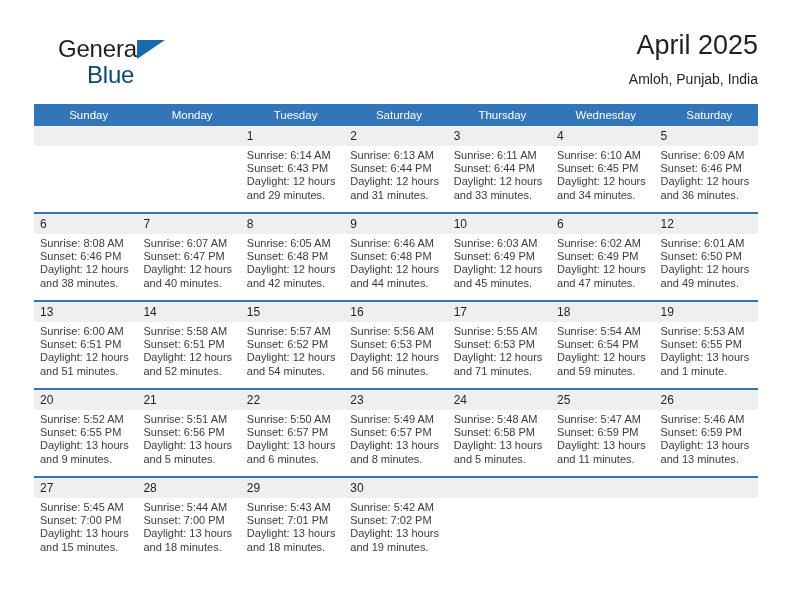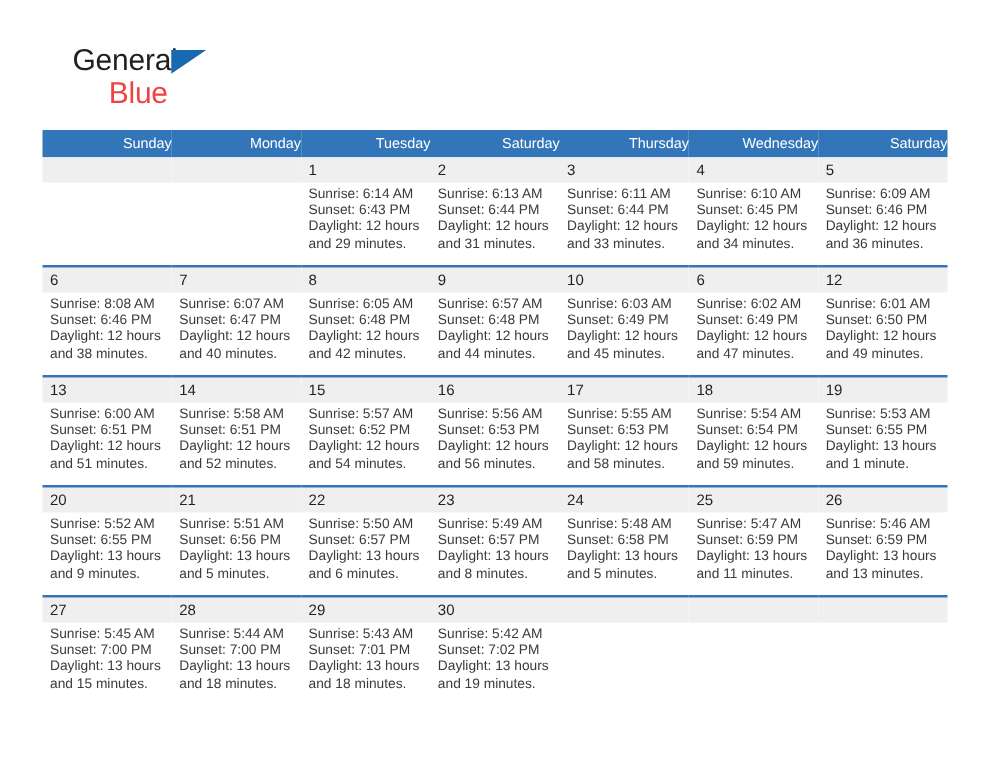--- a/index.html
+++ b/index.html
@@ -50,21 +50,21 @@
     left: 79px;
     top: 4px;
     width: 0;
     height: 0;
     border-left: 28px solid #1769b0;
     border-bottom: 19px solid transparent;
   }
   .brand-line2 {
     font-size: 24px;
     line-height: 26px;
-    color: #ef4444;
+    color: #0c4a6e;
     margin-left: 29px;
     letter-spacing: -0.2px;
   }
   .title-block {
     position: absolute;
     right: 0;
     top: 0;
     text-align: right;
   }
   .cal-title {
@@ -90,21 +90,21 @@
     top: 104px;
     width: 724px;
     border-collapse: collapse;
     table-layout: fixed;
   }
   .calendar th {
     background: #3275b8;
     color: #ffffff;
     font-size: 11.5px;
     font-weight: normal;
-    text-align: right;
+    text-align: center;
     padding: 5px 0 5px 6px;
     height: 19px;
     box-sizing: border-box;
   }
   .calendar td {
     vertical-align: top;
     padding: 0;
     width: 103.43px;
     border-top: 2px solid #3275b8;
   }
@@ -149,20 +149,24 @@
   <div class="header">
 
     <div class="brand">
       <div class="brand-line1">
         <span>General</span>
         <span class="brand-tri"></span>
       </div>
       <div class="brand-line2">Blue</div>
     </div>
 
+    <div class="title-block">
+      <h1 class="cal-title">April 2025</h1>
+      <div class="cal-subtitle">Amloh, Punjab, India</div>
+    </div>
 
   </div>
 
   <table class="calendar">
     <thead>
       <tr>
         <th>Sunday</th>
         <th>Monday</th>
         <th>Tuesday</th>
         <th>Saturday</th>
@@ -270,21 +274,21 @@
                 <div>Sunset: 6:48 PM</div>
                 <div>Daylight: 12 hours</div>
                 <div>and 42 minutes.</div>
               </div>
             </div>
           </td>
           <td>
             <div class="daycell filled">
               <div class="datenum">9</div>
               <div class="details">
-                <div>Sunrise: 6:57 AM</div>
+                <div>Sunrise: 6:46 AM</div>
                 <div>Sunset: 6:48 PM</div>
                 <div>Daylight: 12 hours</div>
                 <div>and 44 minutes.</div>
               </div>
             </div>
           </td>
           <td>
             <div class="daycell filled">
               <div class="datenum">10</div>
               <div class="details">
@@ -363,21 +367,21 @@
               </div>
             </div>
           </td>
           <td>
             <div class="daycell filled">
               <div class="datenum">17</div>
               <div class="details">
                 <div>Sunrise: 5:55 AM</div>
                 <div>Sunset: 6:53 PM</div>
                 <div>Daylight: 12 hours</div>
-                <div>and 58 minutes.</div>
+                <div>and 71 minutes.</div>
               </div>
             </div>
           </td>
           <td>
             <div class="daycell filled">
               <div class="datenum">18</div>
               <div class="details">
                 <div>Sunrise: 5:54 AM</div>
                 <div>Sunset: 6:54 PM</div>
                 <div>Daylight: 12 hours</div>

